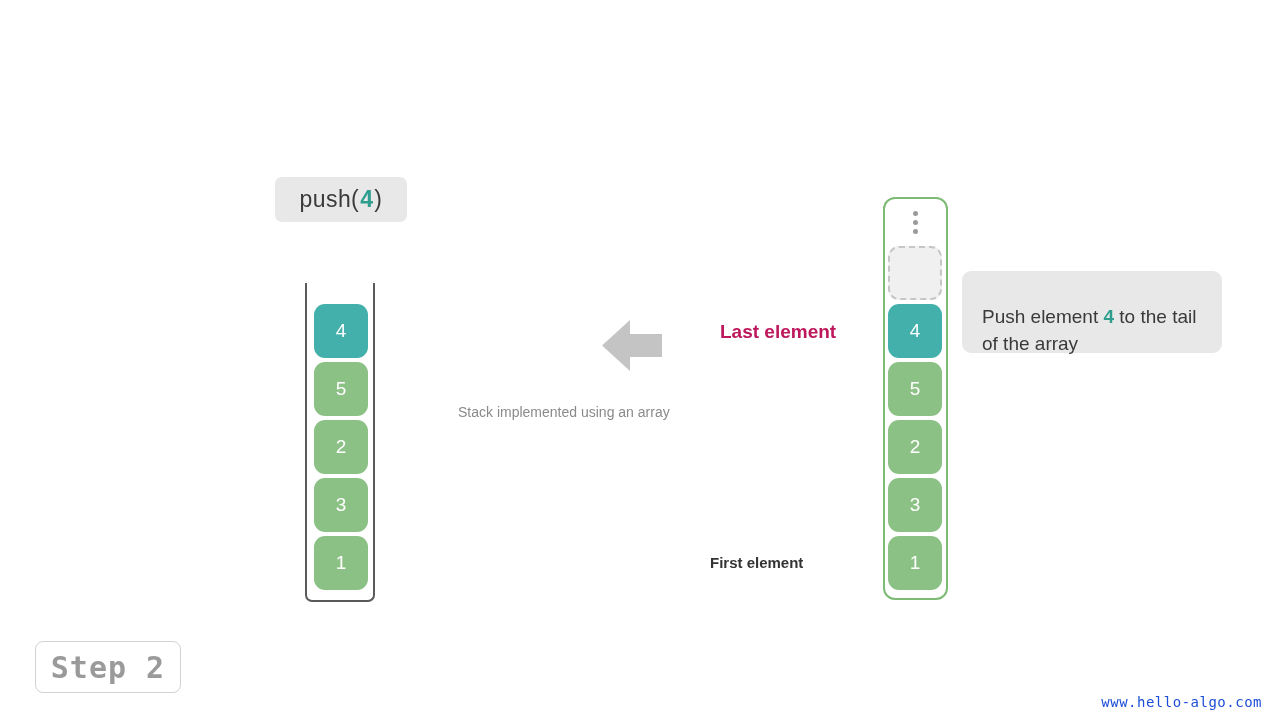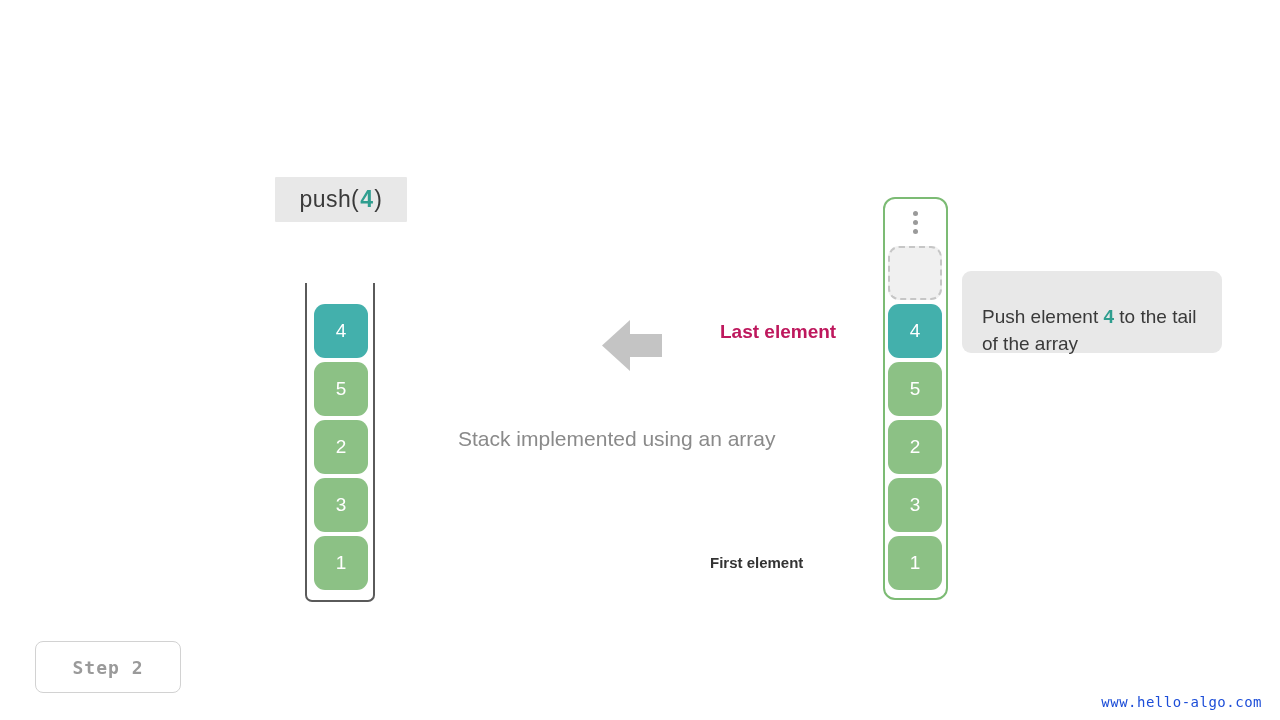--- a/index.html
+++ b/index.html
@@ -20,21 +20,21 @@
   }
 
   
   .call-label {
     position: absolute;
     left: 275px;
     top: 177px;
     width: 132px;
     height: 45px;
     background: #e8e8e8;
-    border-radius: 1px;
+    border-radius: 7px;
     display: flex;
     align-items: center;
     justify-content: center;
     font-size: 23px;
     color: #3a3a3a;
     letter-spacing: 0.4px;
   }
   .call-label .arg {
     color: #2f9e8f;
     font-weight: bold;
@@ -93,22 +93,22 @@
   .arrow {
     position: absolute;
     left: 602px;
     top: 318px;
     width: 60px;
     height: 55px;
   }
   .caption-stack {
     position: absolute;
     left: 458px;
-    top: 427px;
-    font-size: 21px;
+    top: 404px;
+    font-size: 14px;
     color: #8a8a8a;
     white-space: nowrap;
   }
   .label-last {
     position: absolute;
     left: 720px;
     top: 321px;
     font-size: 19px;
     font-weight: bold;
     color: #be185d;
@@ -192,21 +192,21 @@
     left: 35px;
     top: 641px;
     width: 146px;
     height: 52px;
     border: 1px solid #d2d2d2;
     border-radius: 8px;
     display: flex;
     align-items: center;
     justify-content: center;
     font-family: "DejaVu Sans Mono", monospace;
-    font-size: 18px;
+    font-size: 30px;
     font-weight: bold;
     color: #9a9a9a;
     letter-spacing: 1px;
     box-sizing: border-box;
   }
 
   
   .watermark {
     position: absolute;
     right: 18px;

